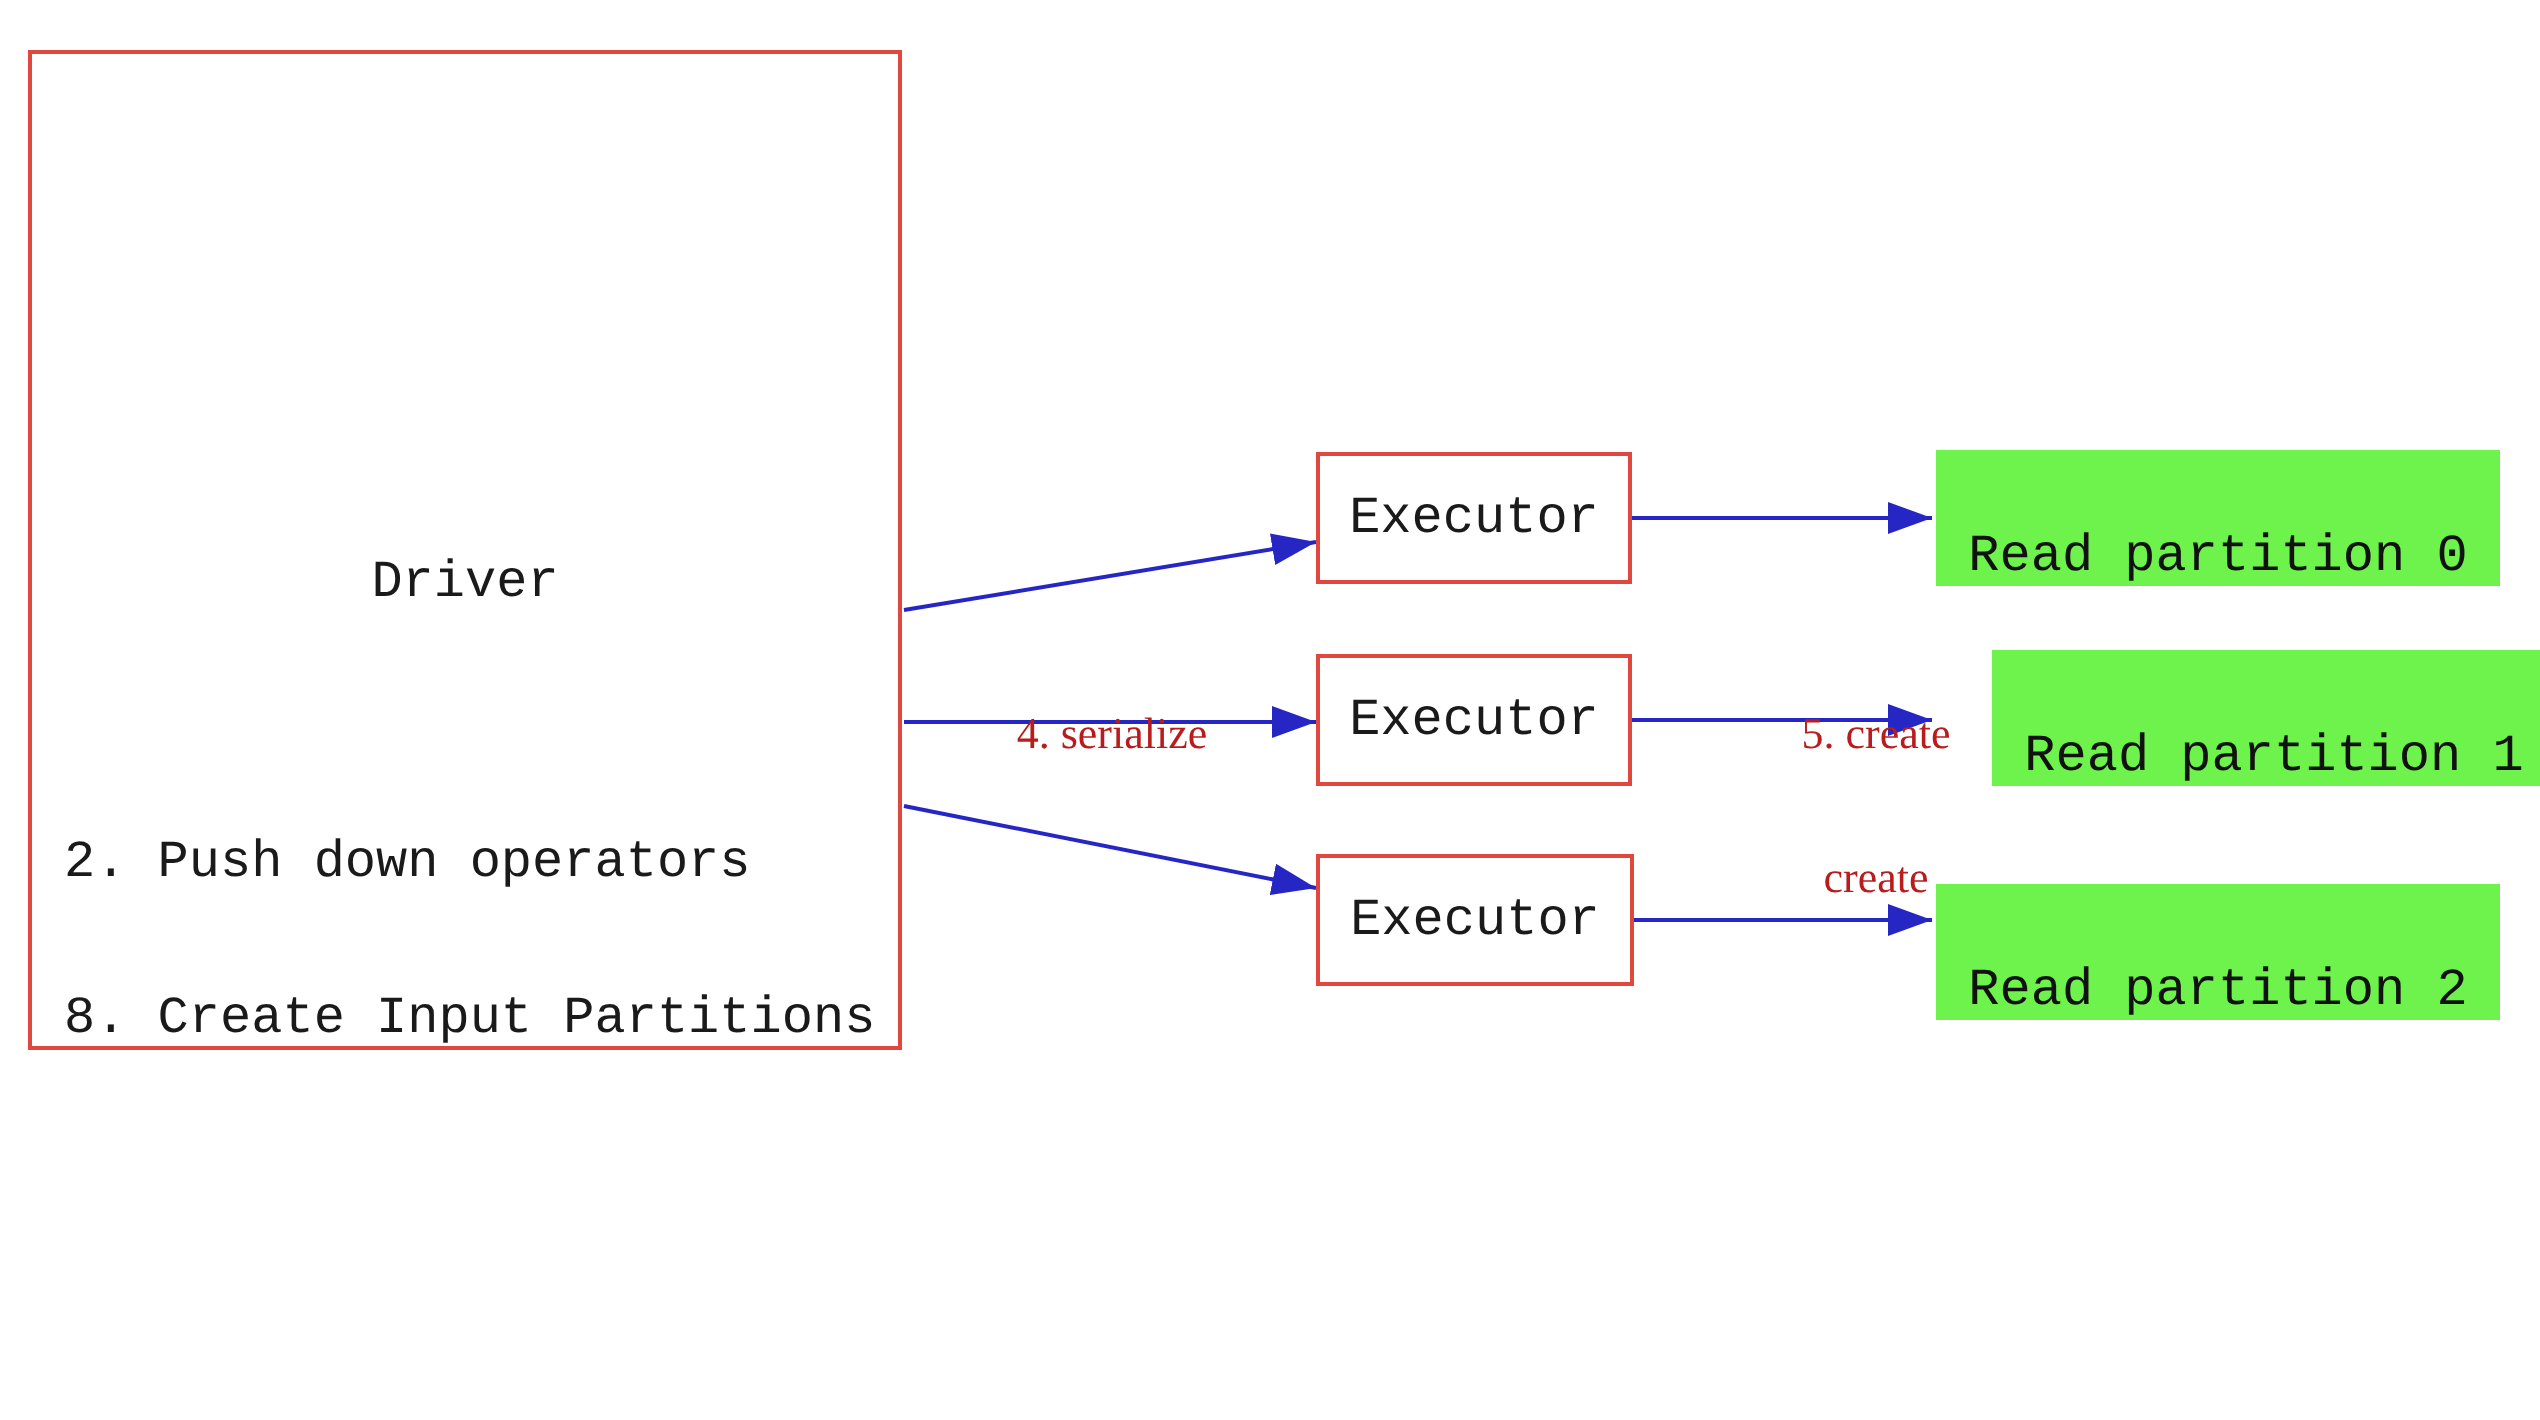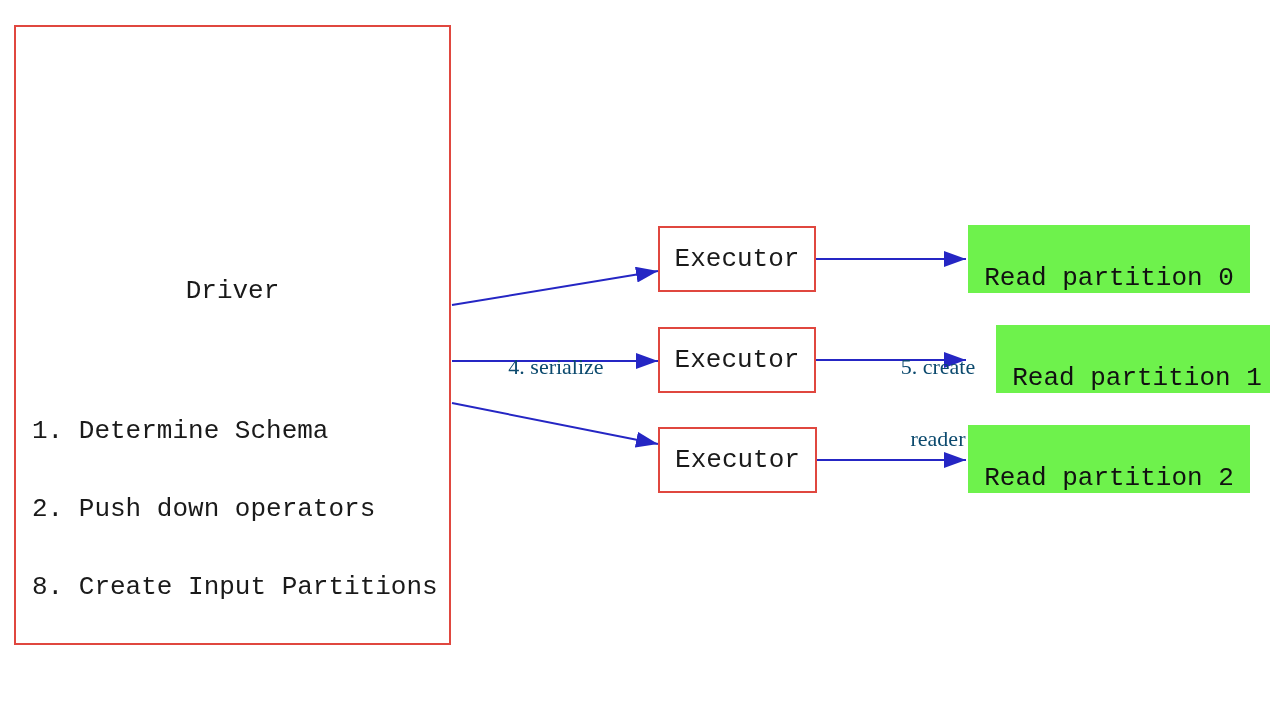--- a/index.html
+++ b/index.html
@@ -27,21 +27,21 @@
     stroke: var(--arrow-blue, #2526c4);
     stroke-width: 2;
     fill: none;
   }
   .arrowhead {
     fill: var(--arrow-blue, #2526c4);
   }
   .driver-box {
     position: absolute;
     left: 14px; top: 25px;
-    width: 437px; height: 620px;
+    width: 437px; height: 500px;
     border: 2px solid var(--box-border-red, #e0473f);
     box-sizing: border-box;
     background: #ffffff;
   }
   .driver-title {
     position: absolute;
     left: 0; top: 251px;
     width: 100%;
     text-align: center;
     font-size: 26px;
@@ -76,28 +76,28 @@
     background: var(--partition-green, #6ef24c);
     display: flex;
     align-items: flex-end;
     justify-content: center;
     font-size: 26px;
     white-space: pre;
     color: #111111;
   }
   .partition-0 { left: 968px; top: 225px; }
   .partition-1 { left: 968px; top: 325px; margin-left: 28px; }
-  .partition-2 { left: 968px; top: 425px; }
+  .partition-2 { left: 968px; top: 442px; }
   .arrow-label {
     position: absolute;
     font-family: "Liberation Serif", "DejaVu Serif", serif;
     font-size: 22px;
     line-height: 23px;
     text-align: center;
-    color: #0c4a6e;
+    color: #b91c1c;
     white-space: pre;
   }
   .label-serialize { left: 456px; top: 309px; width: 200px; }
   .label-create-reader { left: 878px; top: 307px; width: 120px; line-height: 24px; }
 </style>
 </head>
 <body>
 
 <div class="canvas">
 
@@ -111,21 +111,20 @@
     <line class="arrow-line" x1="452" y1="361" x2="658" y2="361" marker-end="url(#ah)"></line>
     <line class="arrow-line" x1="452" y1="403" x2="658" y2="444" marker-end="url(#ah)"></line>
     <line class="arrow-line" x1="816" y1="259" x2="966" y2="259" marker-end="url(#ah)"></line>
     <line class="arrow-line" x1="816" y1="360" x2="966" y2="360" marker-end="url(#ah)"></line>
     <line class="arrow-line" x1="817" y1="460" x2="966" y2="460" marker-end="url(#ah)"></line>
   </svg>
 
   <div class="driver-box">
     <div class="driver-title">Driver</div>
     <div class="driver-steps">
-      <div>1. Determine Schema</div>
       <div>2. Push down operators</div>
       <div>8. Create Input Partitions</div>
     </div>
   </div>
 
   <div class="executor-box executor-0">
     <span>Executor</span>
   </div>
   <div class="executor-box executor-1">
     <span>Executor</span>
@@ -143,16 +142,16 @@
   <div class="partition-box partition-2">
     <span>Read partition 2</span>
   </div>
 
   <div class="arrow-label label-serialize">
     <div>4. serialize</div>
   </div>
 
   <div class="arrow-label label-create-reader">
     <div>5. create</div>
-    <div>reader</div>
+    <div>create</div>
   </div>
 
 </div>
 
 </body></html>

